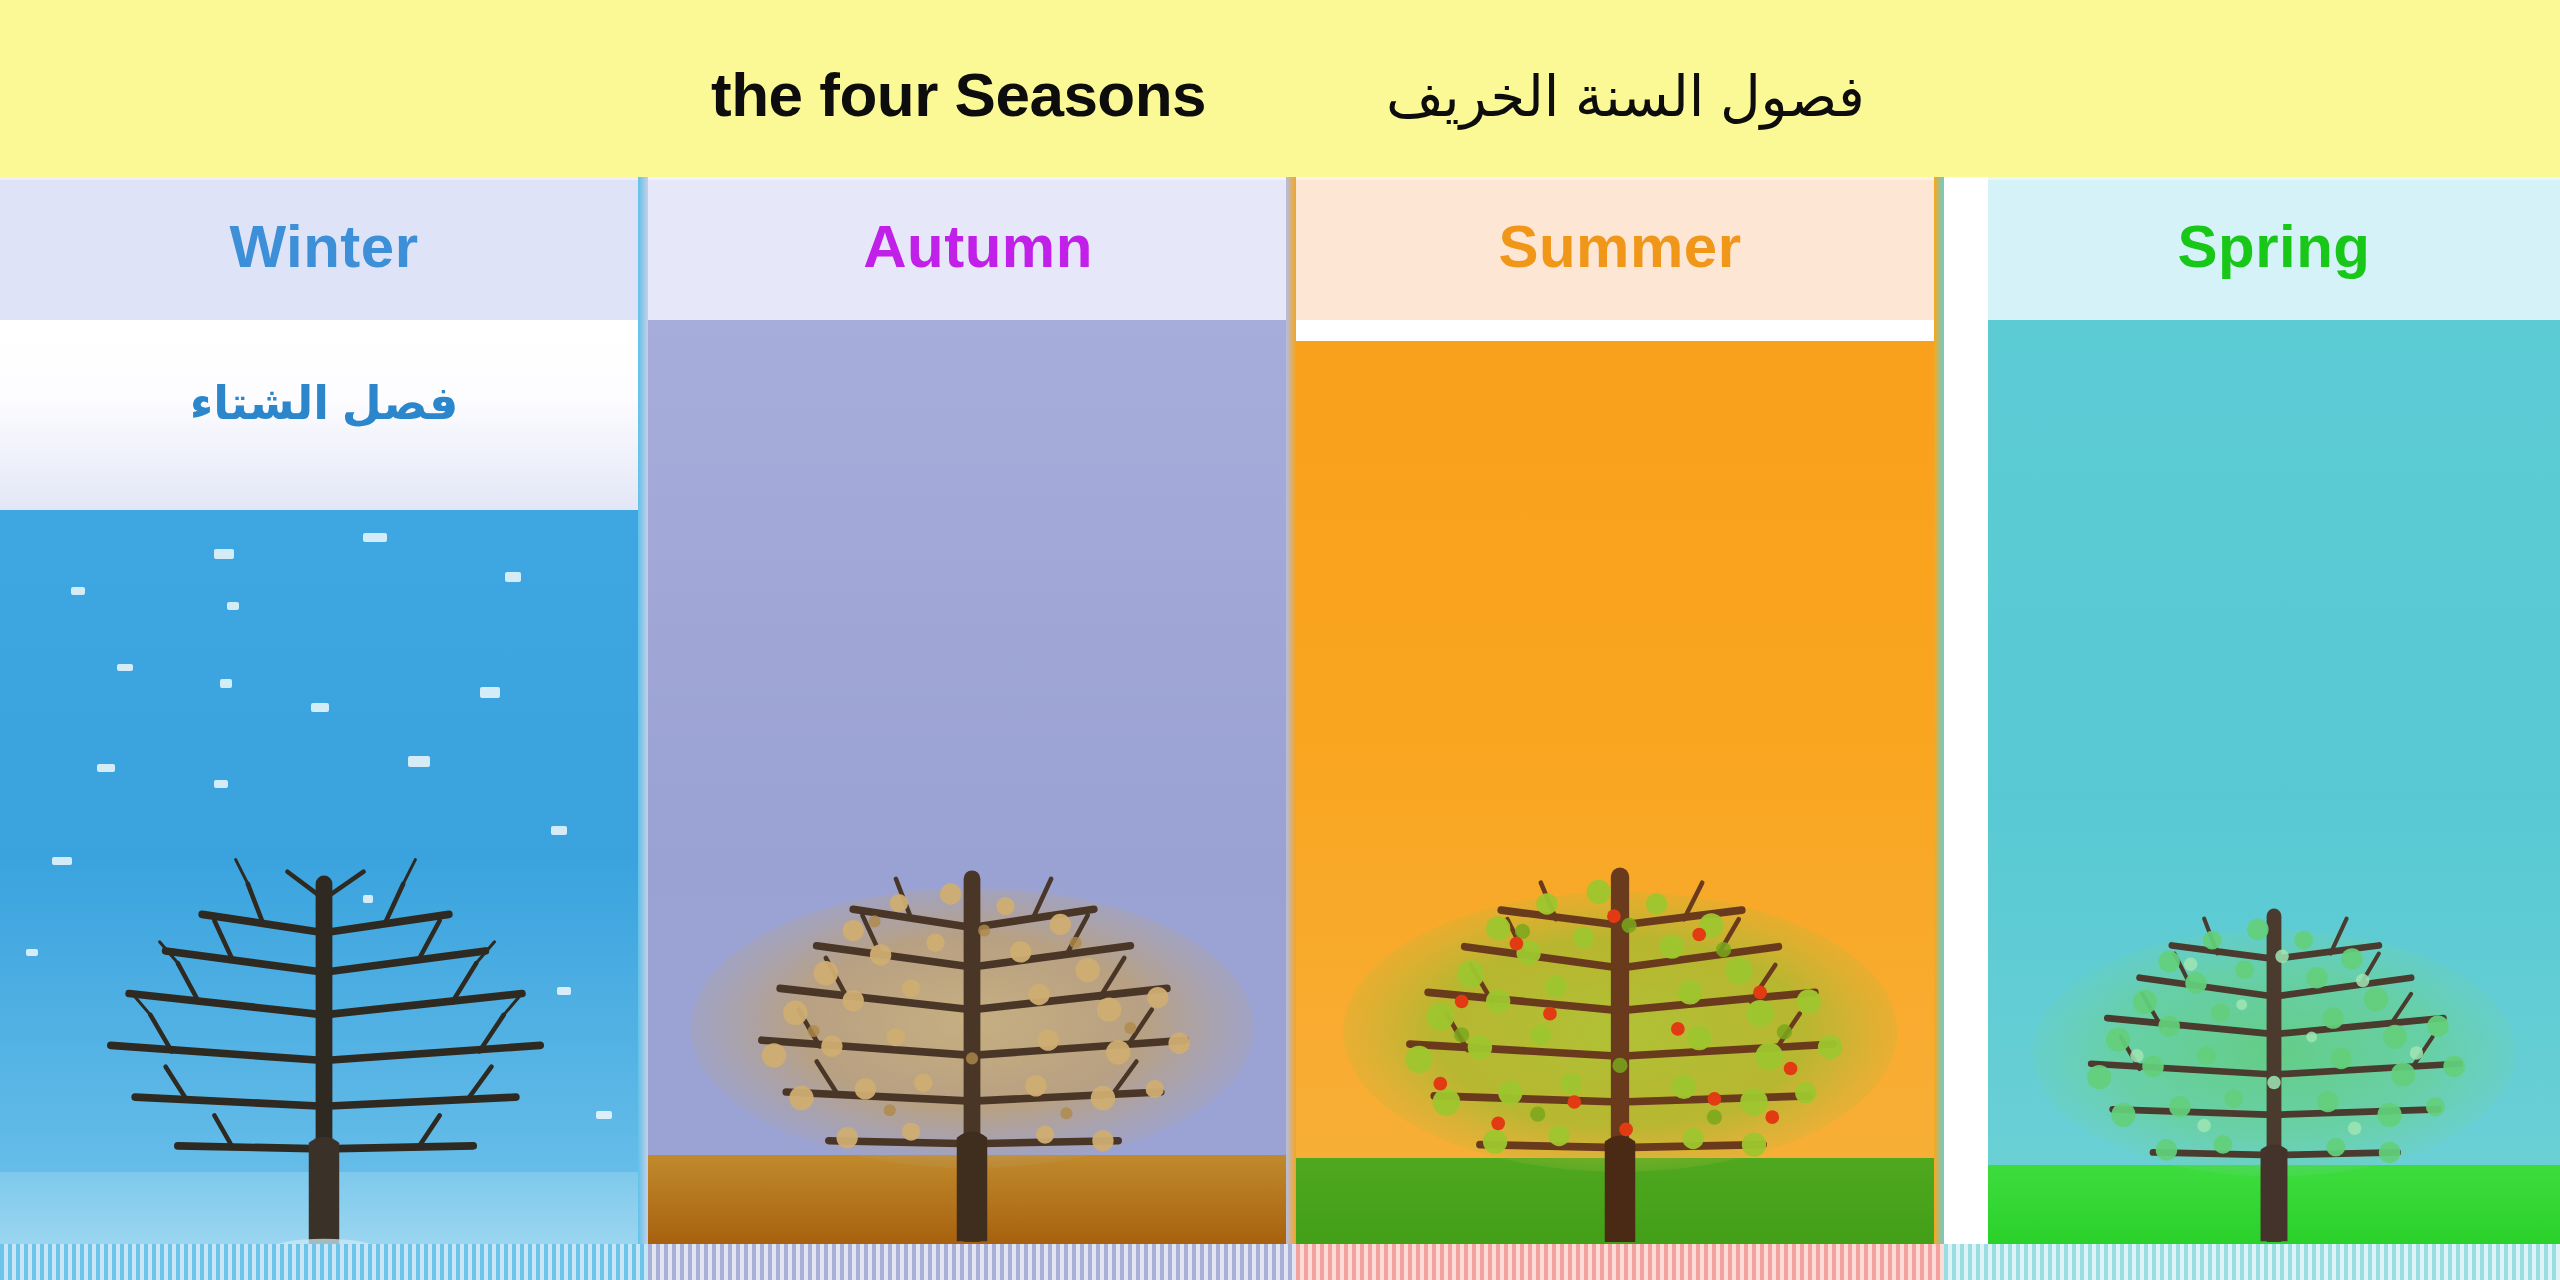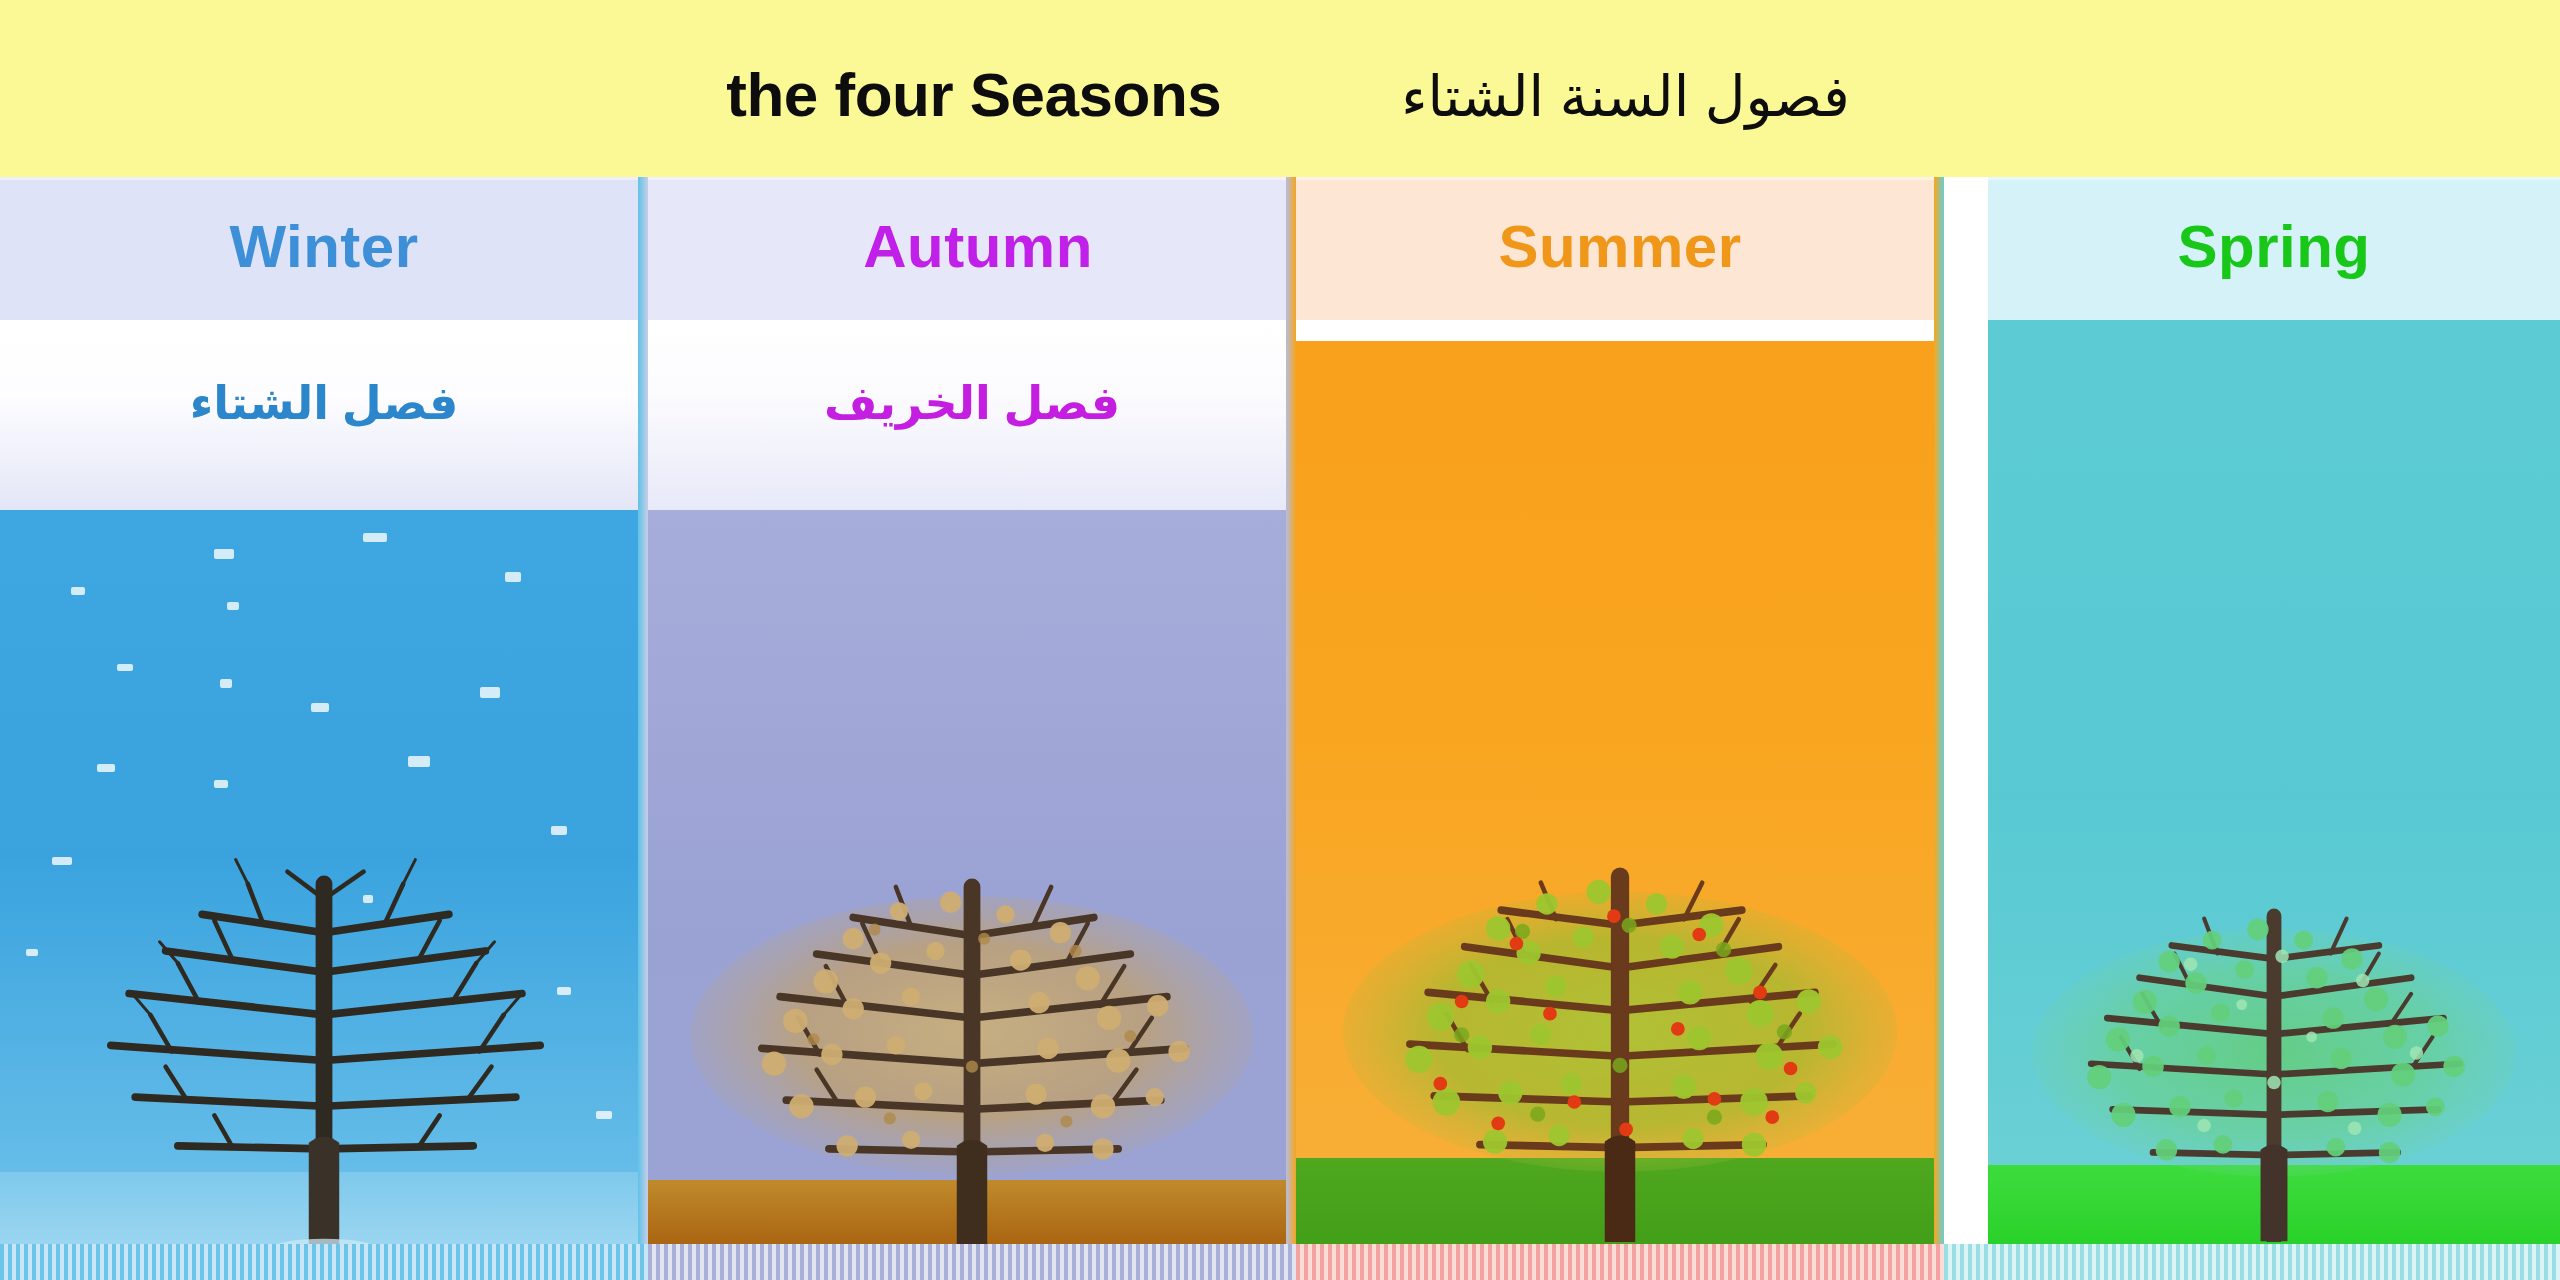--- a/index.html
+++ b/index.html
@@ -153,21 +153,21 @@
   }
 </style>
 </head>
 <body>
 
 <div class="page">
 
   <div class="header">
     <div class="header-inner">
       <div class="title-en">the four Seasons</div>
-      <div class="title-ar">فصول السنة الشتاء</div>
+      <div class="title-ar">فصول السنة الخريف</div>
     </div>
   </div>
 
   <div class="cols">
 
     <div class="col col-winter">
       <div class="name-band nb-winter">
         <span class="season-name" style="color:#3d90d8">Winter</span>
       </div>
       <div class="ar-band ab-winter">
@@ -244,23 +244,20 @@
           </svg>
         </div>
       </div>
       <div class="edge edge-r e-winter-r"></div>
     </div>
 
     <div class="col col-autumn">
       <div class="name-band nb-autumn">
         <span class="season-name" style="color:#c020e8">Autumn</span>
       </div>
-      <div class="ar-band ab-autumn">
-        <span class="season-ar" style="color:#c41fe0">فصل الخريف</span>
-      </div>
       <div class="scene">
         <div class="sky sky-autumn"></div>
         <div class="ground gr-autumn"></div>
         <div class="tree-wrap">
           <svg viewBox="0 0 400 300" preserveAspectRatio="xMidYMax meet" aria-hidden="true">
             <defs>
               <radialGradient id="autCanopy" cx="50%" cy="48%" r="56%">
                 <stop offset="0%" stop-color="#cbb07a" stop-opacity=".92"></stop>
                 <stop offset="55%" stop-color="#c0a06c" stop-opacity=".78"></stop>
                 <stop offset="100%" stop-color="#b9a589" stop-opacity="0"></stop>

